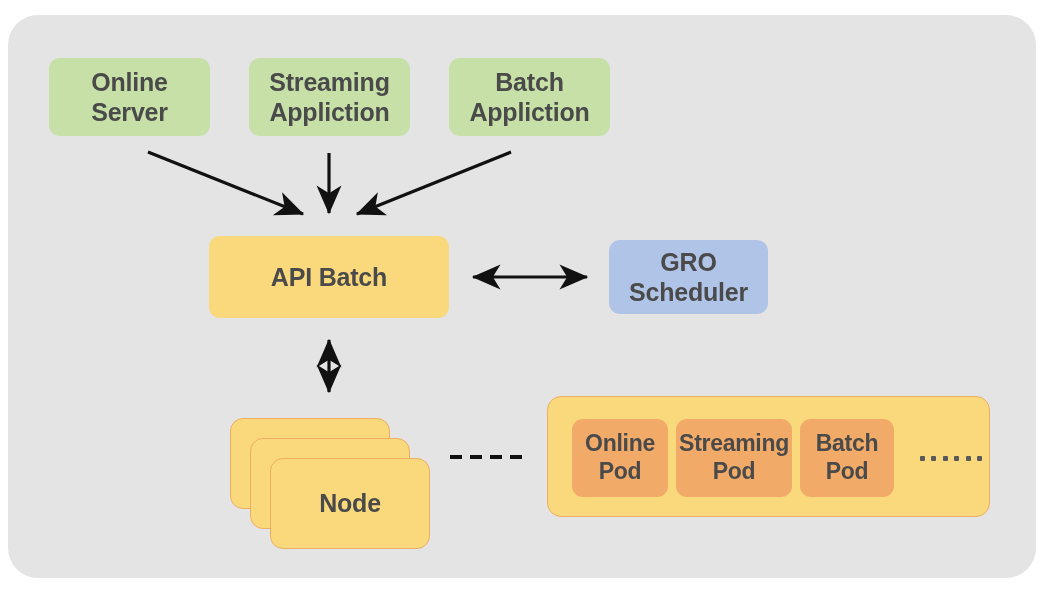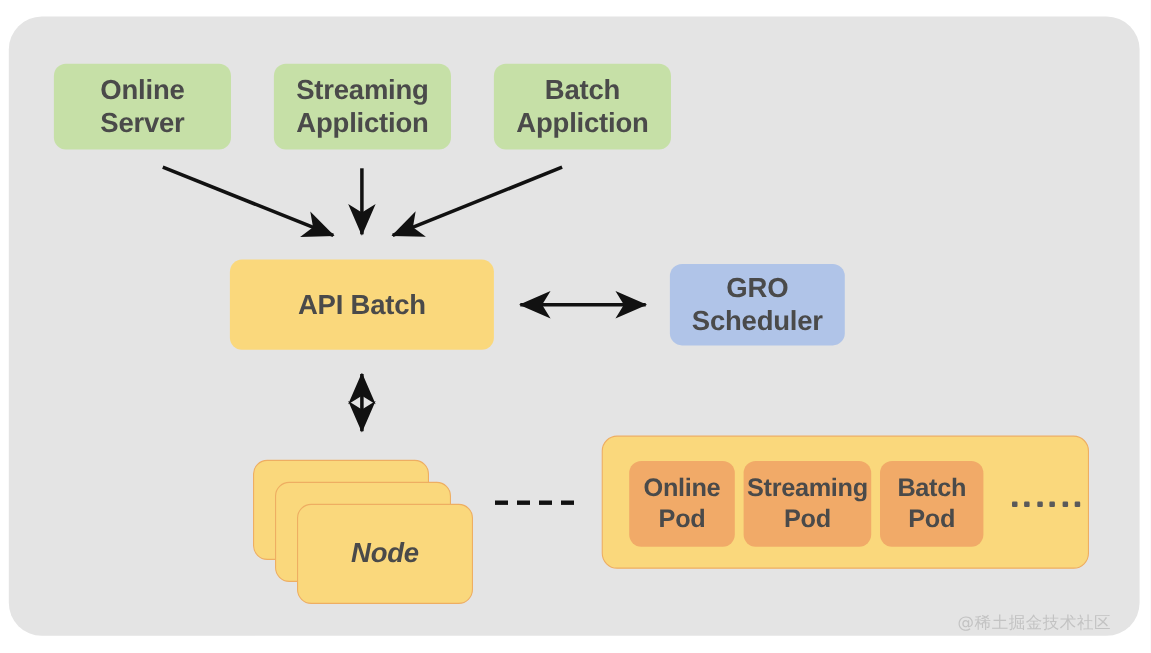--- a/index.html
+++ b/index.html
@@ -65,21 +65,20 @@
 
   
   .node-card {
     position: absolute;
     box-sizing: border-box;
     width: 160px;
     height: 91px;
     background: #fad87c;
     border: 1.6px solid #eeae62;
     border-radius: 13px;
-    font-style: italic;
   }
   #node-card-back   { left: 230px; top: 418px; }
   #node-card-mid    { left: 250px; top: 438px; }
   #node-card-front  { left: 270px; top: 458px;
                       display: flex; align-items: center; justify-content: center; }
   #node-card-front .node-label {
     color: #4a4a4a;
     font-size: 25px;
     font-weight: 700;
     letter-spacing: -0.2px;
@@ -233,15 +232,14 @@
 
     <line x1="329" y1="153" x2="329" y2="213" stroke="#111" stroke-width="3.2" marker-end="url(#ah)"></line>
 
     <line x1="511" y1="152" x2="357" y2="214" stroke="#111" stroke-width="3.2" marker-end="url(#ah)"></line>
 
     <line x1="473" y1="277" x2="587" y2="277" stroke="#111" stroke-width="3.2" marker-end="url(#ah)" marker-start="url(#ah-start)"></line>
 
     <line x1="329" y1="340" x2="329" y2="392" stroke="#111" stroke-width="3.2" marker-end="url(#ah)" marker-start="url(#ah-start)"></line>
   </svg>
 
-  <div id="watermark">@稀土掘金技术社区</div>
 
 </div>
 
 </body></html>

